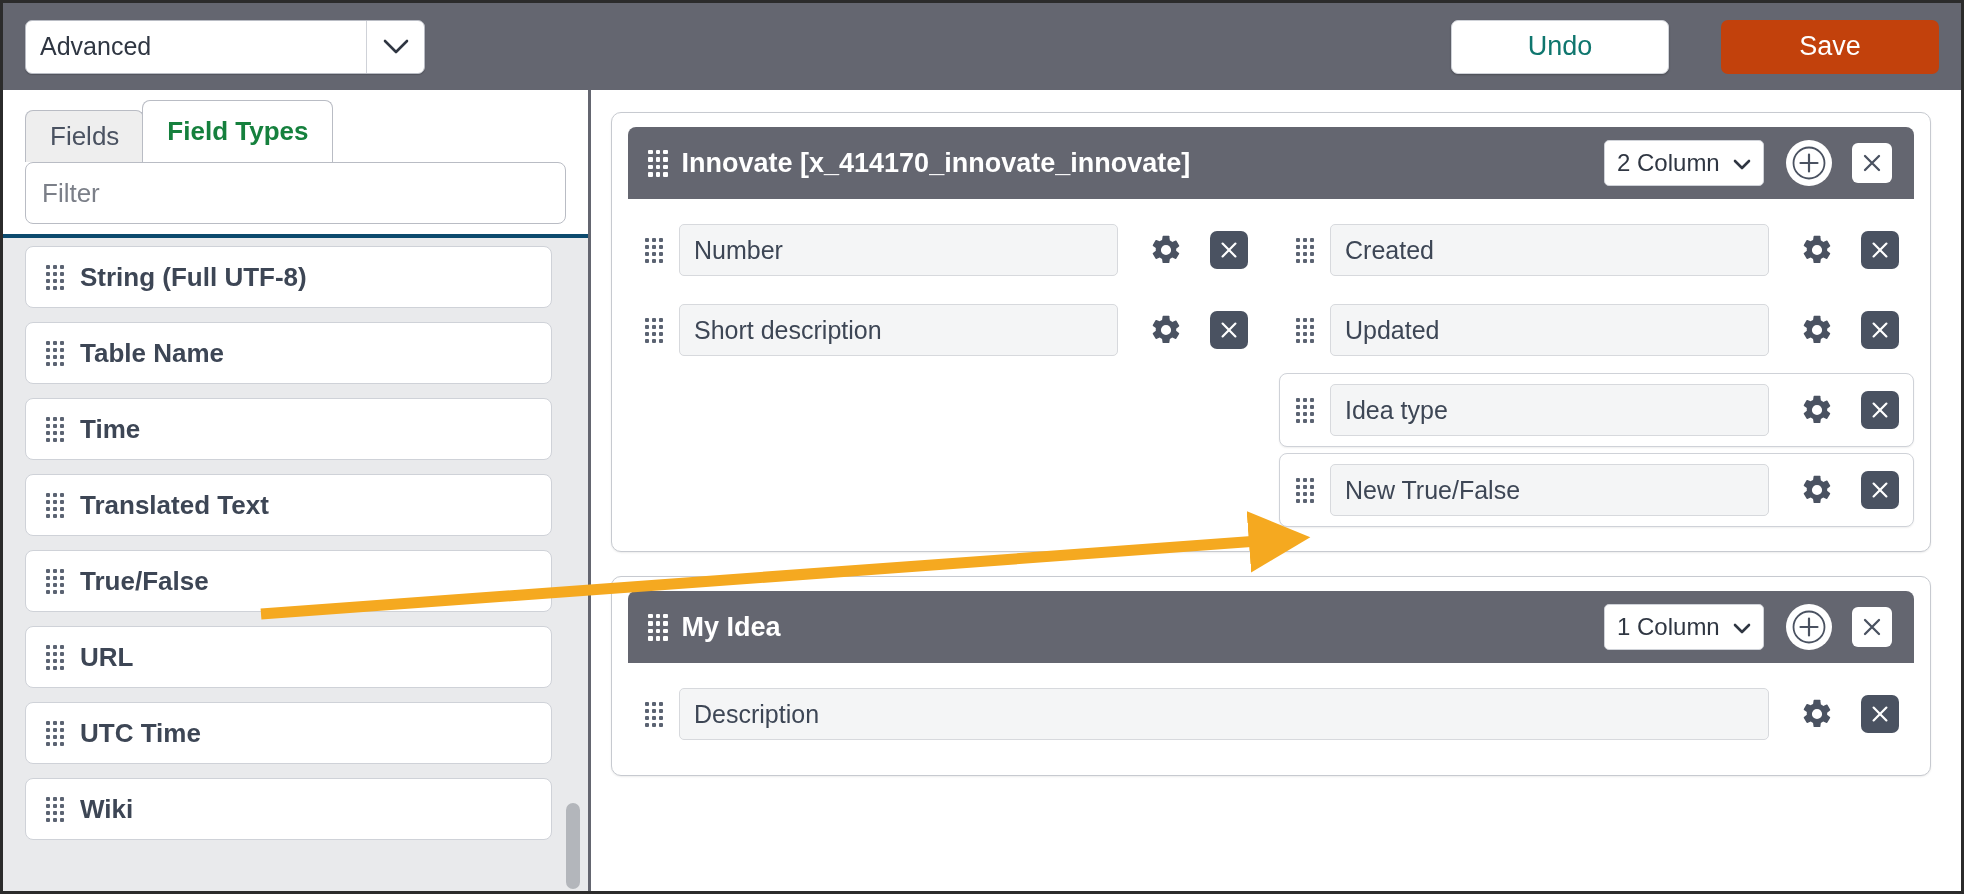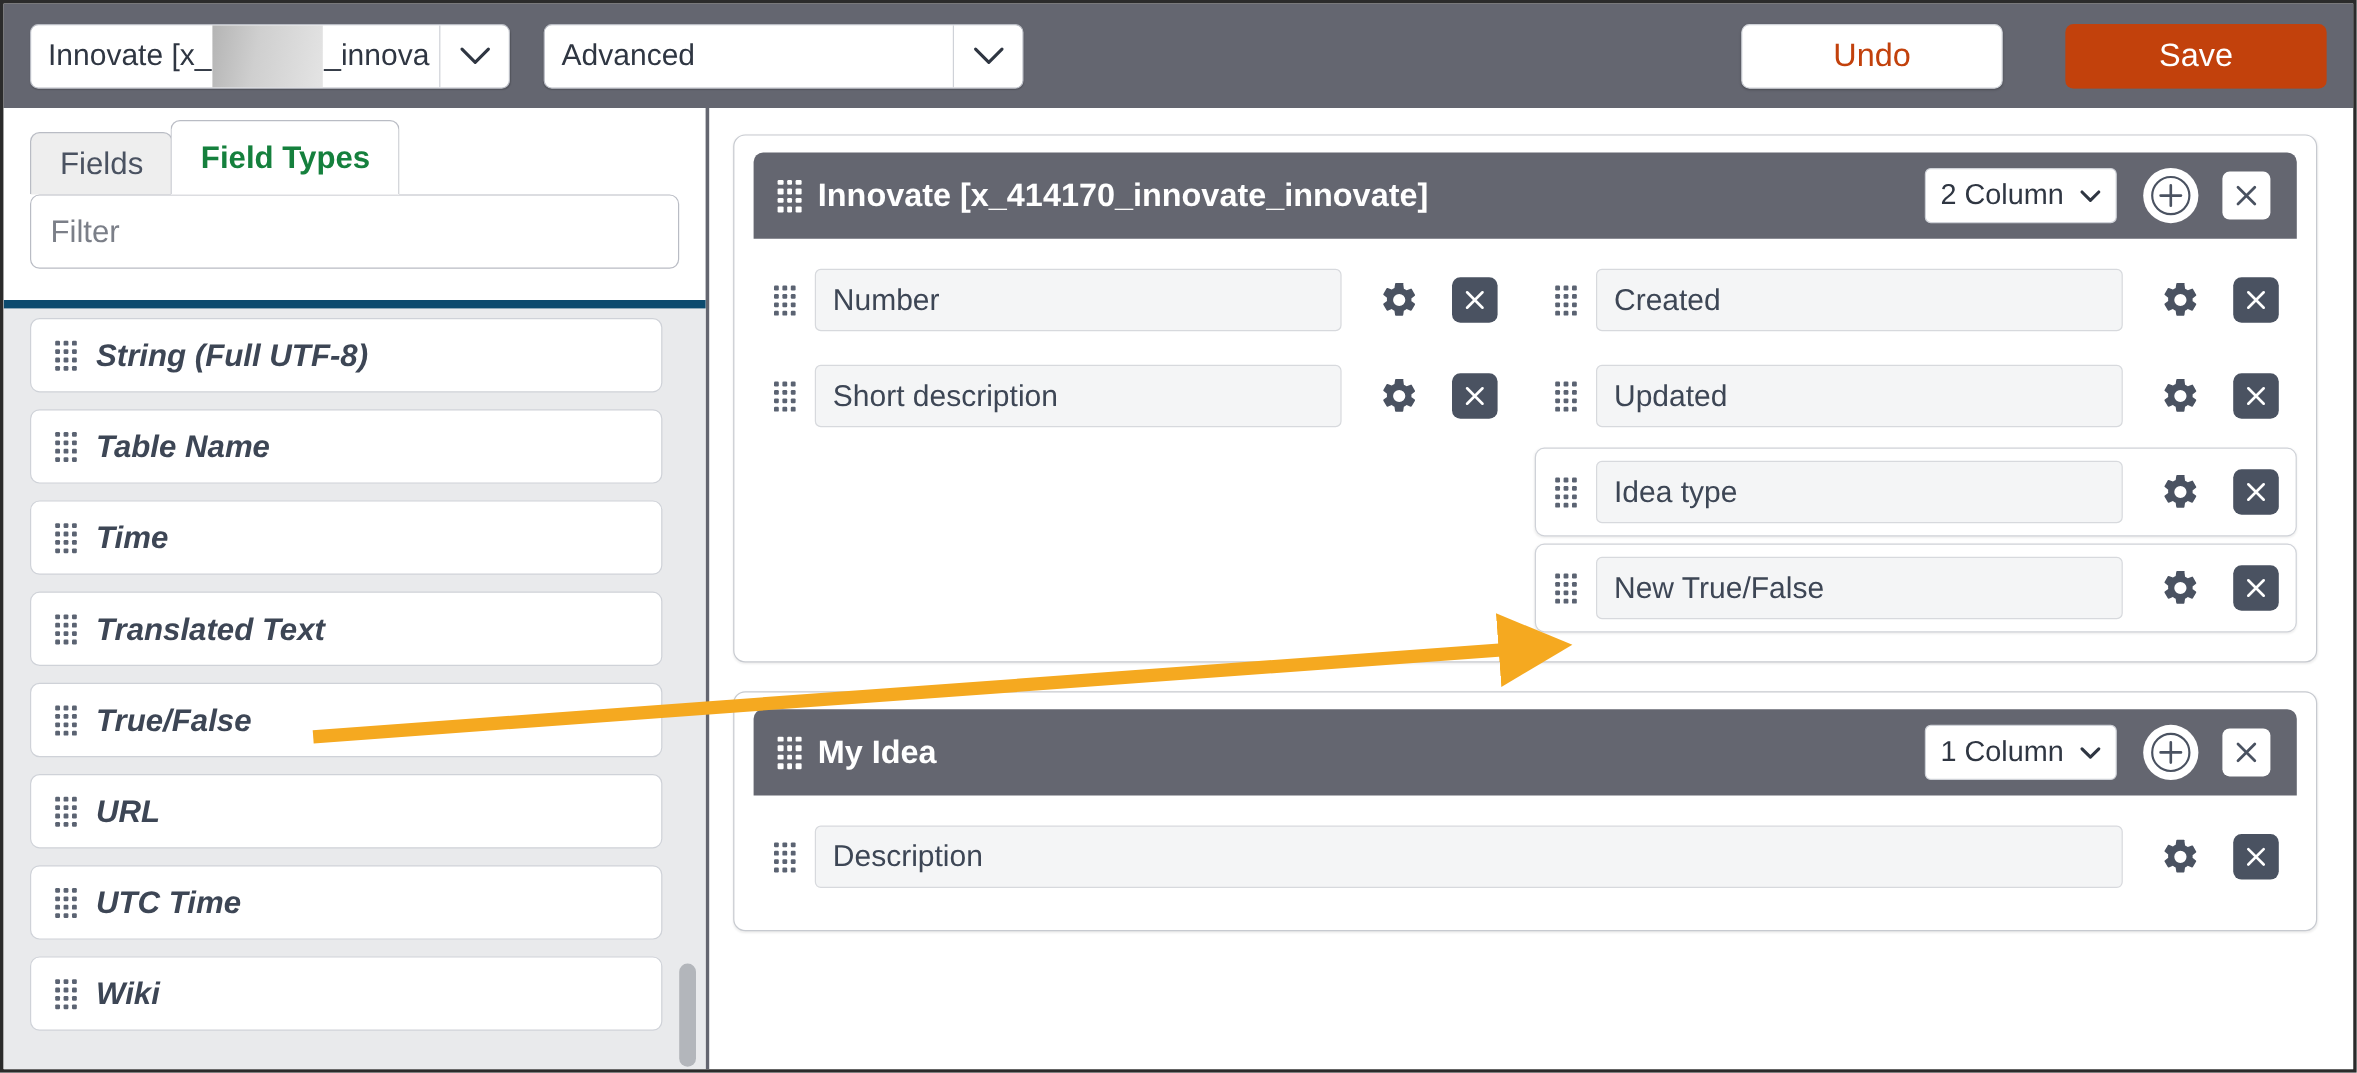--- a/index.html
+++ b/index.html
@@ -85,21 +85,21 @@
 
   .btn {
     height: 54px;
     min-width: 218px;
     border-radius: 7px;
     font-size: 27px;
     display: flex; align-items: center; justify-content: center;
     cursor: pointer;
     border: 1px solid transparent;
   }
-  .btn-undo { background:#ffffff; color:#c2410c; border-color:#cfd2d8;
+  .btn-undo { background:#ffffff; color:#0f766e; border-color:#cfd2d8;
               box-shadow:0 1px 2px rgba(0,0,0,.25); }
   .btn-save { background:#c2410c; color:#ffffff; margin-left:24px; }
 
   
   .body-split {
     display: flex;
     height: calc(894px - 87px - 6px);
     background: #ffffff;
   }
 
@@ -144,26 +144,25 @@
     font-size: 26px;
     color: #2f3642;
     padding: 0 16px;
     font-family: "Liberation Sans", sans-serif;
     background:#ffffff;
   }
   .filter-input::placeholder { color: #7b7f88; }
 
   .list-scroll-area {
     flex: 1 1 auto;
-    margin-top: 26px;
+    margin-top: 10px;
     background: #e9eaec;
     position: relative;
     overflow: hidden;
-    border-top: 7px solid #0c4a6e;
-    font-style: italic;
+    border-top: 4px solid #0c4a6e;
   }
   .list-inner { padding: 8px 36px 0 22px; }
 
   .ftype-row {
     background:#ffffff;
     border: 1px solid #cfd2d8;
     border-radius: 8px;
     height: 62px;
     margin-bottom: 14px;
     display: flex;
@@ -324,32 +323,20 @@
     z-index: 50;
   }
 </style>
 </head>
 <body>
 
 <div class="app-frame">
 
   <div class="topbar">
 
-    <div class="select-shell table-select">
-      <div class="sel-value">
-        <span>Innovate [x_</span>
-        <span class="redact"></span>
-        <span>_innova</span>
-      </div>
-      <div class="sel-caret">
-        <svg width="26" height="16" viewBox="0 0 26 16">
-            <path d="M2 2 L13 13 L24 2" fill="none" stroke="#2f3642" stroke-width="2.6" stroke-linecap="round" stroke-linejoin="round"></path>
-          </svg>
-      </div>
-    </div>
 
     <div class="select-shell view-select">
       <div class="sel-value">Advanced</div>
       <div class="sel-caret">
         <svg width="26" height="16" viewBox="0 0 26 16">
             <path d="M2 2 L13 13 L24 2" fill="none" stroke="#2f3642" stroke-width="2.6" stroke-linecap="round" stroke-linejoin="round"></path>
           </svg>
       </div>
     </div>
 

